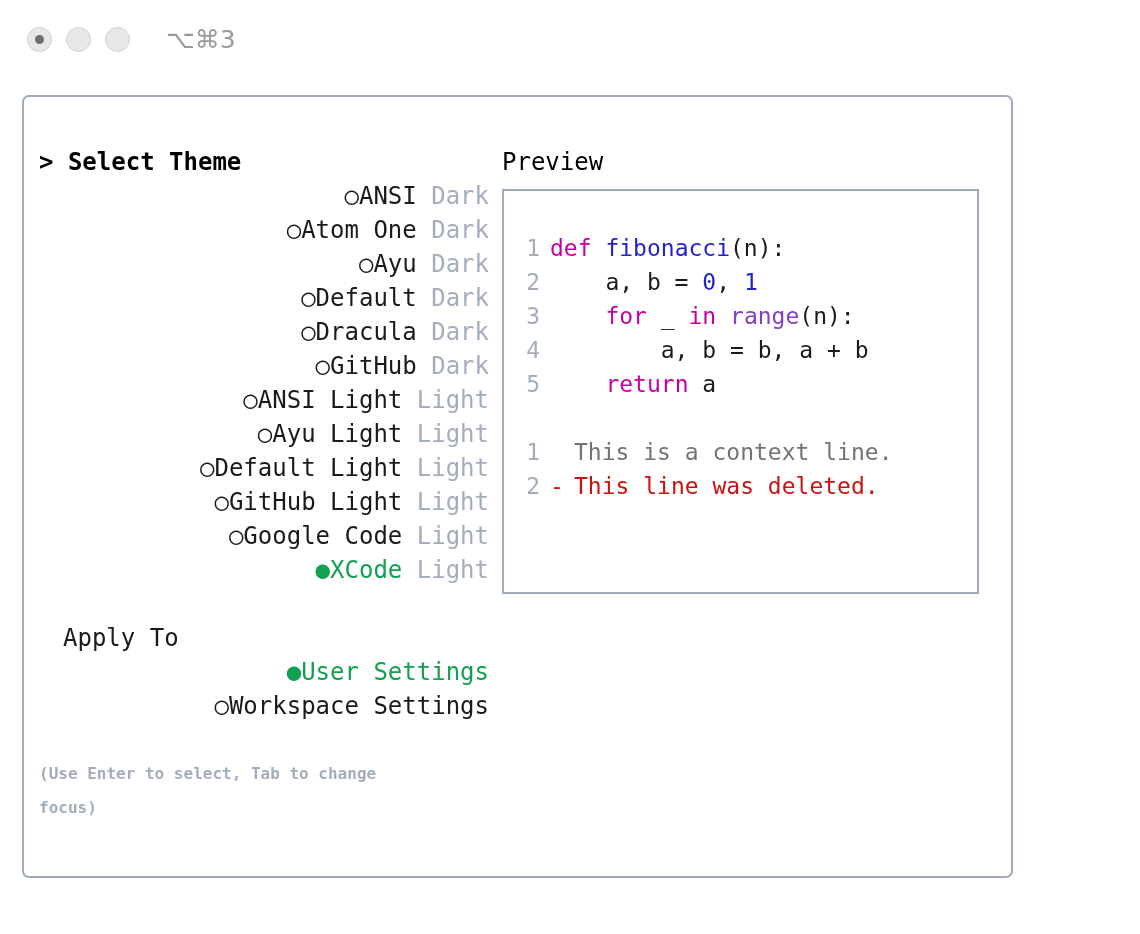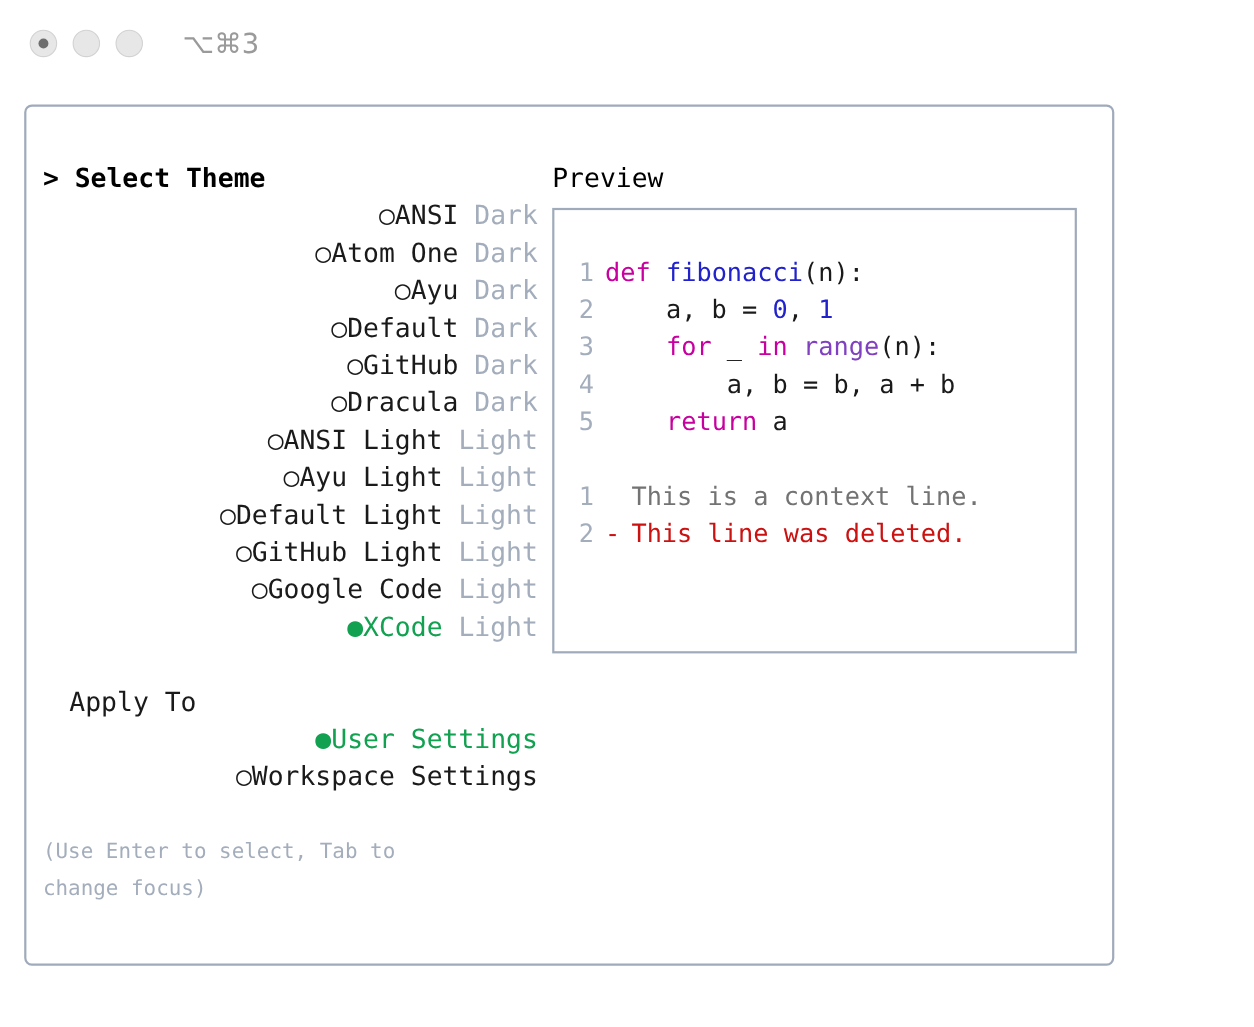--- a/index.html
+++ b/index.html
@@ -106,26 +106,27 @@
 
   .apply-title {
     font-size: 24px;
     line-height: 34px;
     color: #1a1a1a;
     white-space: pre;
     padding-left: 24px;
   }
 
   .hint {
-    font-size: 19px;
+    font-size: 16px;
     line-height: 34px;
     color: #a3adbb;
     width: 400px;
     margin-top: 34px;
     white-space: pre-wrap;
+    font-weight: bold;
   }
 
   
   .right-col {
     position: absolute;
     left: 478px; top: 48px;
     width: 500px;
   }
   .preview-title {
     font-size: 24px;
@@ -190,22 +191,22 @@
 <div class="panel">
   <div class="columns">
 
     <div class="left-col">
       <div class="header-line">&gt; Select Theme</div>
       <div id="theme-list">
           <div class="theme-row"><span class="bullet empty">○</span><span class="label">ANSI</span> <span class="variant">Dark</span></div>
           <div class="theme-row"><span class="bullet empty">○</span><span class="label">Atom One</span> <span class="variant">Dark</span></div>
           <div class="theme-row"><span class="bullet empty">○</span><span class="label">Ayu</span> <span class="variant">Dark</span></div>
           <div class="theme-row"><span class="bullet empty">○</span><span class="label">Default</span> <span class="variant">Dark</span></div>
+          <div class="theme-row"><span class="bullet empty">○</span><span class="label">Dracula</span> <span class="variant">Dark</span></div>
           <div class="theme-row"><span class="bullet empty">○</span><span class="label">GitHub</span> <span class="variant">Dark</span></div>
-          <div class="theme-row"><span class="bullet empty">○</span><span class="label">Dracula</span> <span class="variant">Dark</span></div>
           <div class="theme-row"><span class="bullet empty">○</span><span class="label">ANSI Light</span> <span class="variant">Light</span></div>
           <div class="theme-row"><span class="bullet empty">○</span><span class="label">Ayu Light</span> <span class="variant">Light</span></div>
           <div class="theme-row"><span class="bullet empty">○</span><span class="label">Default Light</span> <span class="variant">Light</span></div>
           <div class="theme-row"><span class="bullet empty">○</span><span class="label">GitHub Light</span> <span class="variant">Light</span></div>
           <div class="theme-row"><span class="bullet empty">○</span><span class="label">Google Code</span> <span class="variant">Light</span></div>
           <div class="theme-row selected"><span class="bullet filled">●</span><span class="label">XCode</span> <span class="variant">Light</span></div>
         </div>
 
       <div class="section-gap"></div>
 

